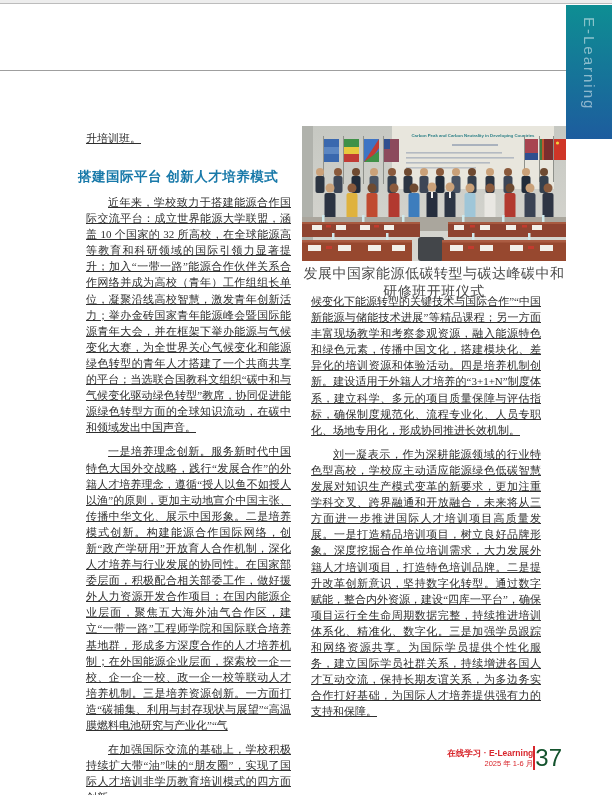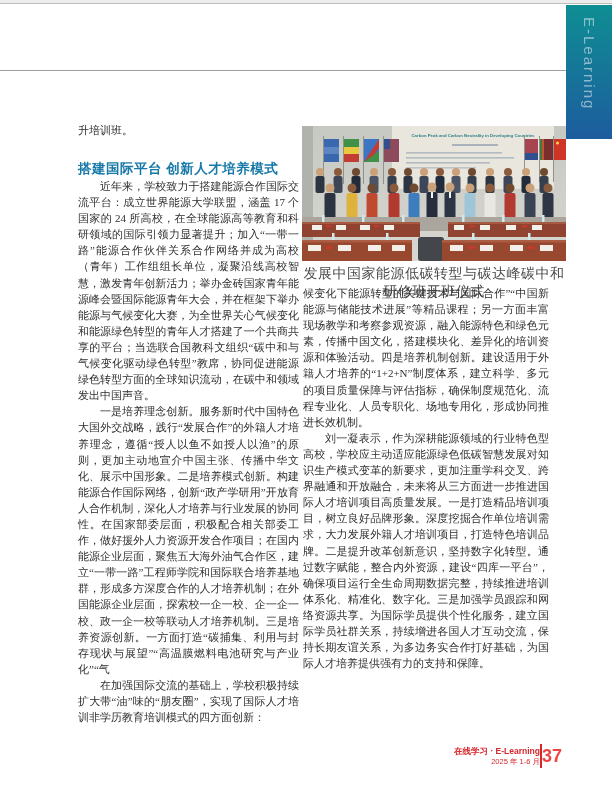--- a/index.html
+++ b/index.html
@@ -13,58 +13,58 @@
   .side-tab{position:absolute;top:5px;right:0;width:46px;height:134px;
             background:linear-gradient(180deg,#0e8e93 0%,#1d5c9e 100%);
             display:flex;justify-content:center;box-sizing:border-box;padding-top:12px;}
   .side-tab span{writing-mode:vertical-rl;font-family:"Liberation Sans",sans-serif;
             font-size:15px;letter-spacing:2px;color:rgba(255,255,255,0.5);}
 
   
   .col-left{position:absolute;left:78px;top:122px;width:221px;}
   .col-right-text{position:absolute;left:303px;top:285px;width:246px;}
   .body-text{font-size:11px;line-height:16.1px;text-align:justify;}
-  .body-text p{margin:0;}
+  .body-text p{margin:8px;text-decoration:underline;}
   .body-text p.indent{text-indent:2em;}
   .lead-line{font-size:11px;line-height:16px;}
   .section-heading{font-family:"Liberation Sans",sans-serif;font-weight:bold;
             font-size:13.5px;line-height:18px;color:#1879a9;letter-spacing:0.5px;
             margin:22px 0 0 0;}
 
   
   .photo-wrap{position:absolute;left:302px;top:126px;width:264px;height:135px;}
   .photo-caption{position:absolute;left:302px;top:265px;width:264px;text-align:center;
             font-size:14px;color:#4b4b4b;letter-spacing:0.5px;}
 
   
   .footer{position:absolute;top:744px;right:50px;display:flex;align-items:center;
             font-family:"Liberation Sans",sans-serif;}
   .footer-text{text-align:right;line-height:1.3;}
   .footer-mag{font-size:8.5px;font-weight:bold;color:#d8262c;}
   .footer-issue{font-size:7.5px;color:#d8262c;}
   .footer-bar{width:2px;height:24px;background:#d8262c;}
-  .footer-page{font-size:18px;font-weight:bold;color:#ef4444;}
+  .footer-page{font-size:24px;font-weight:normal;color:#14532d;}
 </style>
 </head>
 <body>
 
 <div class="page">
 
   <div class="scan-edge"></div>
   <div class="rule-top"></div>
   <div class="rule-second"></div>
 
   <div class="side-tab">
     <span>E-Learning</span>
   </div>
 
   <div class="col-left body-text">
     <p class="lead-line">升培训班。</p>
     <h2 class="section-heading">搭建国际平台 创新人才培养模式</h2>
-    <p class="indent">近年来，学校致力于搭建能源合作国际交流平台：成立世界能源大学联盟，涵盖 17 个国家的 24 所高校，在全球能源高等教育和科研领域的国际引领力显著提升；加入“一带一路”能源合作伙伴关系合作网络并成为高校（青年）工作组组长单位，凝聚沿线高校智慧，激发青年创新活力；举办金砖国家青年能源峰会暨国际能源青年大会，并在框架下举办能源与气候变化大赛，为全世界关心气候变化和能源绿色转型的青年人才搭建了一个共商共享的平台；当选联合国教科文组织“碳中和与气候变化驱动绿色转型”教席，协同促进能源绿色转型方面的全球知识流动，在碳中和领域发出中国声音。</p>
+    <p class="indent">近年来，学校致力于搭建能源合作国际交流平台：成立世界能源大学联盟，涵盖 10 个国家的 32 所高校，在全球能源高等教育和科研领域的国际引领力显著提升；加入“一带一路”能源合作伙伴关系合作网络并成为高校（青年）工作组组长单位，凝聚沿线高校智慧，激发青年创新活力；举办金砖国家青年能源峰会暨国际能源青年大会，并在框架下举办能源与气候变化大赛，为全世界关心气候变化和能源绿色转型的青年人才搭建了一个共商共享的平台；当选联合国教科文组织“碳中和与气候变化驱动绿色转型”教席，协同促进能源绿色转型方面的全球知识流动，在碳中和领域发出中国声音。</p>
     <p class="indent">一是培养理念创新。服务新时代中国特色大国外交战略，践行“发展合作”的外籍人才培养理念，遵循“授人以鱼不如授人以渔”的原则，更加主动地宣介中国主张、传播中华文化、展示中国形象。二是培养模式创新。构建能源合作国际网络，创新“政产学研用”开放育人合作机制，深化人才培养与行业发展的协同性。在国家部委层面，积极配合相关部委工作，做好援外人力资源开发合作项目；在国内能源企业层面，聚焦五大海外油气合作区，建立“一带一路”工程师学院和国际联合培养基地群，形成多方深度合作的人才培养机制；在外国能源企业层面，探索校一企一校、企一企一校、政一企一校等联动人才培养机制。三是培养资源创新。一方面打造“碳捕集、利用与封存现状与展望”“高温膜燃料电池研究与产业化”“气</p>
     <p class="indent">在加强国际交流的基础上，学校积极持续扩大带“油”味的“朋友圈”，实现了国际人才培训非学历教育培训模式的四方面创新：</p>
   </div>
 
   <div class="photo-wrap">
     <svg viewBox="0 0 264 135" width="264" height="135">
       <defs>
         <linearGradient id="wallg" x1="0" y1="0" x2="0" y2="1">
           <stop offset="0" stop-color="#c6c8c2"></stop>
           <stop offset="1" stop-color="#d8d7d1"></stop>
@@ -221,21 +221,21 @@
           <rect x="238" y="119" width="13" height="6" fill="#f2f0e9"></rect>
         <rect x="24" y="120" width="6" height="3" fill="#c33b2e"></rect>
           <rect x="166" y="120" width="6" height="3" fill="#c33b2e"></rect>
         <rect x="226" y="120" width="6" height="3" fill="#c33b2e"></rect>
       </g>
     </svg>
   </div>
   <div class="photo-caption">发展中国家能源低碳转型与碳达峰碳中和研修班开班仪式</div>
 
   <div class="col-right-text body-text">
-    <p>候变化下能源转型的关键技术与国际合作”“中国新能源与储能技术进展”等精品课程；另一方面丰富现场教学和考察参观资源，融入能源特色和绿色元素，传播中国文化，搭建模块化、差异化的培训资源和体验活动。四是培养机制创新。建设适用于外籍人才培养的“1+2+N”制度体系，建立科学、多元的项目质量保障与评估指标，确保制度规范化、流程专业化、人员专职化、场地专用化，形成协同推进长效机制。</p>
+    <p>候变化下能源转型的关键技术与国际合作”“中国新能源与储能技术进展”等精品课程；另一方面丰富现场教学和考察参观资源，融入能源特色和绿色元素，传播中国文化，搭建模块化、差异化的培训资源和体验活动。四是培养机制创新。建设适用于外籍人才培养的“3+1+N”制度体系，建立科学、多元的项目质量保障与评估指标，确保制度规范化、流程专业化、人员专职化、场地专用化，形成协同推进长效机制。</p>
     <p class="indent">刘一凝表示，作为深耕能源领域的行业特色型高校，学校应主动适应能源绿色低碳智慧发展对知识生产模式变革的新要求，更加注重学科交叉、跨界融通和开放融合，未来将从三方面进一步推进国际人才培训项目高质量发展。一是打造精品培训项目，树立良好品牌形象。深度挖掘合作单位培训需求，大力发展外籍人才培训项目，打造特色培训品牌。二是提升改革创新意识，坚持数字化转型。通过数字赋能，整合内外资源，建设“四库一平台”，确保项目运行全生命周期数据完整，持续推进培训体系化、精准化、数字化。三是加强学员跟踪和网络资源共享。为国际学员提供个性化服务，建立国际学员社群关系，持续增进各国人才互动交流，保持长期友谊关系，为多边务实合作打好基础，为国际人才培养提供强有力的支持和保障。</p>
   </div>
 
   <div class="footer">
     <div class="footer-text">
       <div class="footer-mag">在线学习 · E-Learning</div>
       <div class="footer-issue">2025 年 1-6 月</div>
     </div>
     <div class="footer-bar"></div>
     <div class="footer-page">37</div>

